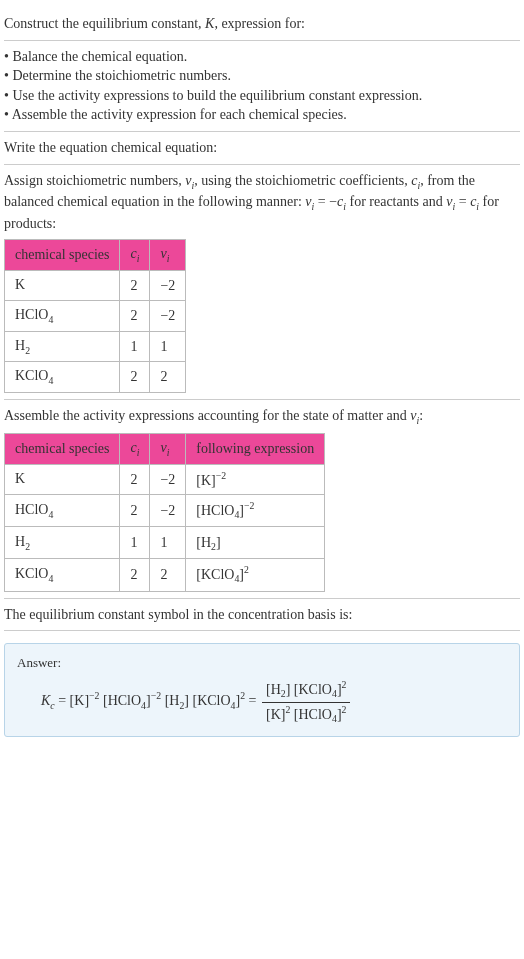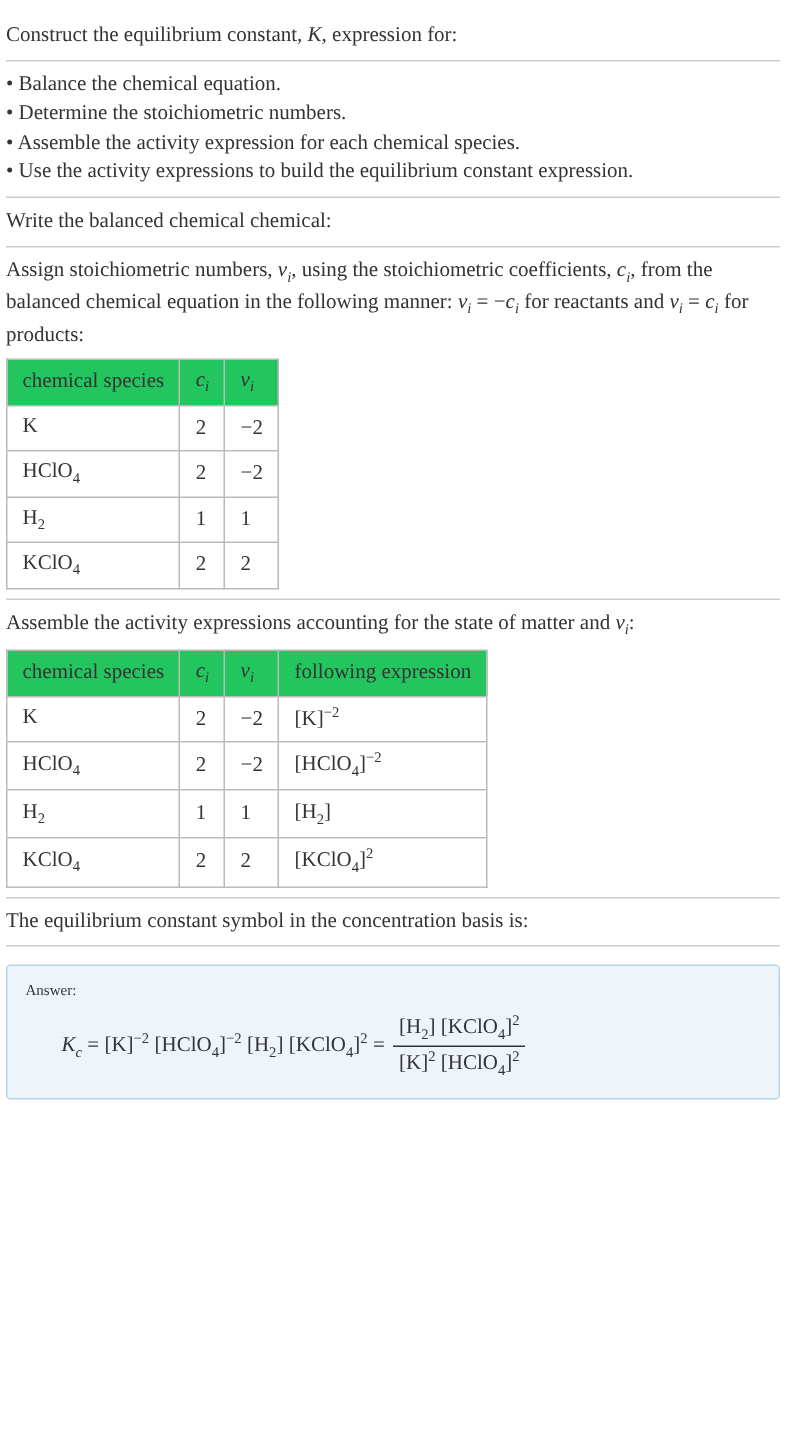--- a/index.html
+++ b/index.html
@@ -26,30 +26,30 @@
     table {
       border-collapse: collapse;
       margin-top: 6px;
     }
     th, td {
       border: 1px solid #bbb;
       padding: 4px 10px;
       text-align: left;
       font-weight: normal;
     }
-    th { background: #22c55e; }
+    th { background: #ec4899; }
     .answer-box {
       background: #edf5fb;
       border: 1px solid #b8d4e8;
       border-radius: 3px;
       padding: 10px 12px;
       margin-top: 6px;
     }
     .answer-label {
-      font-size: 10px;
+      font-size: 13px;
       margin-bottom: 6px;
       font-family: Liberation Serif, serif;
     }
     .kc-line {
       padding-left: 24px;
     }
     .frac {
       display: inline-block;
       vertical-align: middle;
       text-align: center;
@@ -73,27 +73,27 @@
 <div class="section">
   <div>
     <span>Construct the equilibrium constant, </span><span class="italic">K</span><span>, expression for:</span>
   </div>
 </div>
 
 <div class="section">
   <ul>
     <li>Balance the chemical equation.</li>
     <li>Determine the stoichiometric numbers.</li>
+    <li>Use the activity expressions to build the equilibrium constant expression.</li>
     <li>Assemble the activity expression for each chemical species.</li>
-    <li>Use the activity expressions to build the equilibrium constant expression.</li>
   </ul>
 </div>
 
 <div class="section">
-  <div>Write the balanced chemical chemical:</div>
+  <div>Write the equation chemical equation:</div>
 </div>
 
 <div class="section">
   <div>
     <span>Assign stoichiometric numbers, </span><span class="italic">ν</span><span class="sub italic">i</span><span>, using the stoichiometric coefficients, </span><span class="italic">c</span><span class="sub italic">i</span><span>, from the balanced chemical equation in the following manner: </span><span class="italic">ν</span><span class="sub italic">i</span><span> = −</span><span class="italic">c</span><span class="sub italic">i</span><span> for reactants and </span><span class="italic">ν</span><span class="sub italic">i</span><span> = </span><span class="italic">c</span><span class="sub italic">i</span><span> for products:</span>
   </div>
   <table>
     <tbody>
         <tr>
       <th>chemical species</th>

